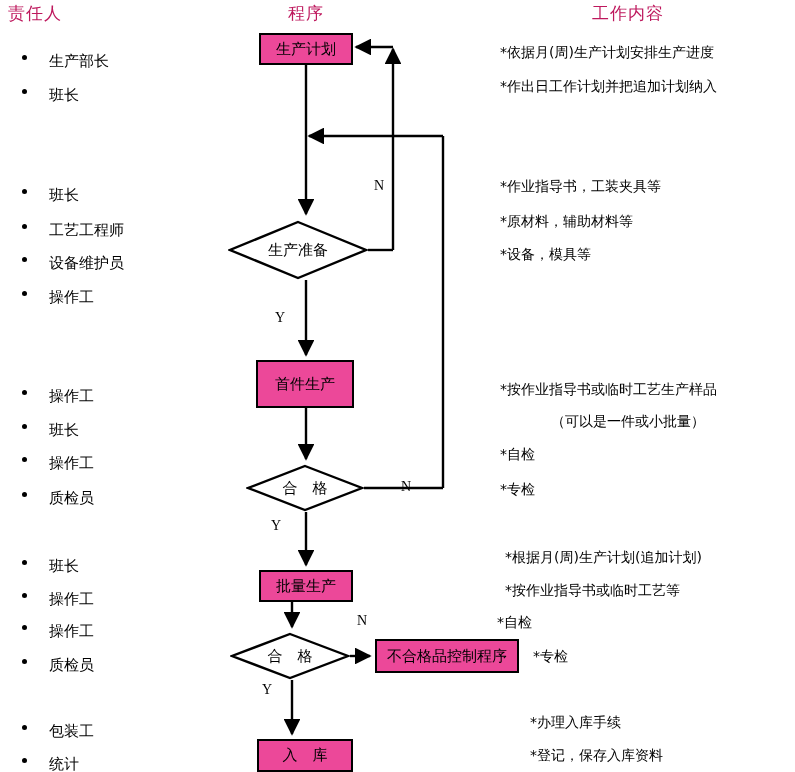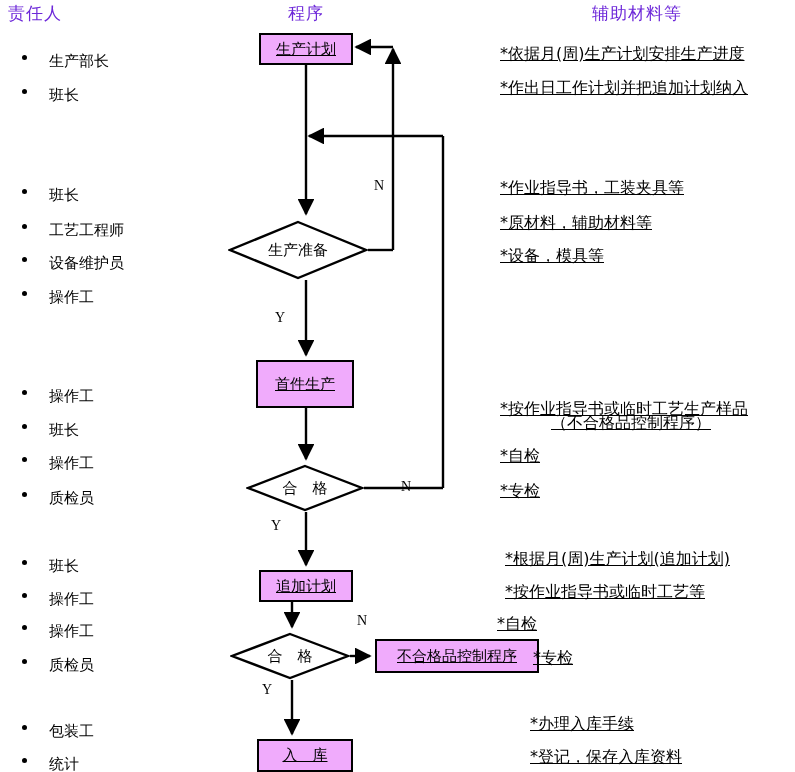--- a/index.html
+++ b/index.html
@@ -15,21 +15,21 @@
     background: #ffffff;
     overflow: hidden;
     font-family: "DejaVu Sans", "Liberation Sans", sans-serif;
     color: #000000;
   }
 
   
   .col-header {
     position: absolute;
     font-size: 17px;
-    color: #6d28d9;
+    color: #be185d;
     white-space: nowrap;
     letter-spacing: 1px;
   }
   #hdr-responsible { left: 8px;  top: 2px; }
   #hdr-procedure   { left: 288px; top: 2px; }
   #hdr-content     { left: 592px; top: 2px; }
 
   
   .resp-item {
     position: absolute;
@@ -46,37 +46,35 @@
     border-radius: 50%;
     background: #000;
     margin-right: 22px;
     flex: 0 0 auto;
   }
   .resp-item .resp-label { display: inline-block; margin-top: 8px; }
 
   
   .work-item {
     position: absolute;
-    font-size: 16px;
-    white-space: nowrap;
-    text-decoration: underline;
+    font-size: 14px;
+    white-space: nowrap;
   }
 
   
   .node-box {
     position: absolute;
     border: 2px solid #000;
-    background: #f0abfc;
+    background: #ec4899;
     display: flex;
     align-items: center;
     justify-content: center;
     font-size: 15px;
     white-space: nowrap;
     box-sizing: border-box;
-    text-decoration: underline;
   }
 
   .diamond-wrap {
     position: absolute;
   }
   .diamond-wrap svg {
     position: absolute;
     left: 0;
     top: 0;
     display: block;
@@ -112,21 +110,21 @@
     pointer-events: none;
   }
 </style>
 </head>
 <body>
 
 <div id="page">
 
   <div class="col-header" id="hdr-responsible">责任人</div>
   <div class="col-header" id="hdr-procedure">程序</div>
-  <div class="col-header" id="hdr-content">辅助材料等</div>
+  <div class="col-header" id="hdr-content">工作内容</div>
 
   <svg id="connectors" viewBox="0 0 795 772" xmlns="http://www.w3.org/2000/svg">
     <defs>
       <marker id="arrow" viewBox="0 0 10 10" refX="9" refY="5" markerWidth="7" markerHeight="7" orient="auto-start-reverse">
         <path d="M 0 0 L 10 5 L 0 10 z" fill="#000"></path>
       </marker>
     </defs>
 
     <line x1="306" y1="65" x2="306" y2="136" stroke="#000" stroke-width="2.4"></line>
 
@@ -148,22 +146,22 @@
 
     <line x1="292" y1="602" x2="292" y2="627" stroke="#000" stroke-width="2.4" marker-end="url(#arrow)"></line>
 
     <line x1="350" y1="656" x2="370" y2="656" stroke="#000" stroke-width="2.4" marker-end="url(#arrow)"></line>
 
     <line x1="292" y1="680" x2="292" y2="734" stroke="#000" stroke-width="2.4" marker-end="url(#arrow)"></line>
   </svg>
 
   <div class="node-box" id="node-plan" style="left: 259px; top: 33px; width: 94px; height: 32px;">生产计划</div>
   <div class="node-box" id="node-first" style="left: 256px; top: 360px; width: 98px; height: 48px;">首件生产</div>
-  <div class="node-box" id="node-batch" style="left: 259px; top: 570px; width: 94px; height: 32px;">追加计划</div>
-  <div class="node-box" id="node-reject" style="left: 375px; top: 639px; width: 164px; height: 34px;">不合格品控制程序</div>
+  <div class="node-box" id="node-batch" style="left: 259px; top: 570px; width: 94px; height: 32px;">批量生产</div>
+  <div class="node-box" id="node-reject" style="left: 375px; top: 639px; width: 144px; height: 34px;">不合格品控制程序</div>
   <div class="node-box" id="node-store" style="left: 257px; top: 739px; width: 96px; height: 33px;">入　库</div>
 
   <div class="diamond-wrap" id="node-prep" style="left: 228px; top: 220px; width: 140px; height: 60px;">
     <svg width="140" height="60" viewBox="0 0 140 60" xmlns="http://www.w3.org/2000/svg">
       <polygon points="70,2 138,30 70,58 2,30" fill="#fff" stroke="#000" stroke-width="2.4"></polygon>
     </svg>
     <div class="diamond-label">生产准备</div>
   </div>
 
   <div class="diamond-wrap" id="node-qc1" style="left: 246px; top: 464px; width: 118px; height: 48px;">
@@ -245,22 +243,22 @@
         <span class="bullet"></span>
         <span class="resp-label">统计</span>
       </div>
     </div>
   <div id="work-list">
       <div class="work-item" style="left: 500px; top: 44px;">*依据月(周)生产计划安排生产进度</div>
       <div class="work-item" style="left: 500px; top: 78px;">*作出日工作计划并把追加计划纳入</div>
       <div class="work-item" style="left: 500px; top: 178px;">*作业指导书，工装夹具等</div>
       <div class="work-item" style="left: 500px; top: 213px;">*原材料，辅助材料等</div>
       <div class="work-item" style="left: 500px; top: 246px;">*设备，模具等</div>
-      <div class="work-item" style="left: 500px; top: 399px; text-align: center;">*按作业指导书或临时工艺生产样品</div>
-      <div class="work-item" style="left: 551px; top: 413px;">（不合格品控制程序）</div>
+      <div class="work-item" style="left: 500px; top: 381px; text-align: center;">*按作业指导书或临时工艺生产样品</div>
+      <div class="work-item" style="left: 551px; top: 413px;">（可以是一件或小批量）</div>
       <div class="work-item" style="left: 500px; top: 446px;">*自检</div>
       <div class="work-item" style="left: 500px; top: 481px;">*专检</div>
       <div class="work-item" style="left: 505px; top: 549px;">*根据月(周)生产计划(追加计划)</div>
       <div class="work-item" style="left: 505px; top: 582px;">*按作业指导书或临时工艺等</div>
       <div class="work-item" style="left: 497px; top: 614px;">*自检</div>
       <div class="work-item" style="left: 533px; top: 648px;">*专检</div>
       <div class="work-item" style="left: 530px; top: 714px;">*办理入库手续</div>
       <div class="work-item" style="left: 530px; top: 747px;">*登记，保存入库资料</div>
     </div>
   <div id="edge-label-list">

